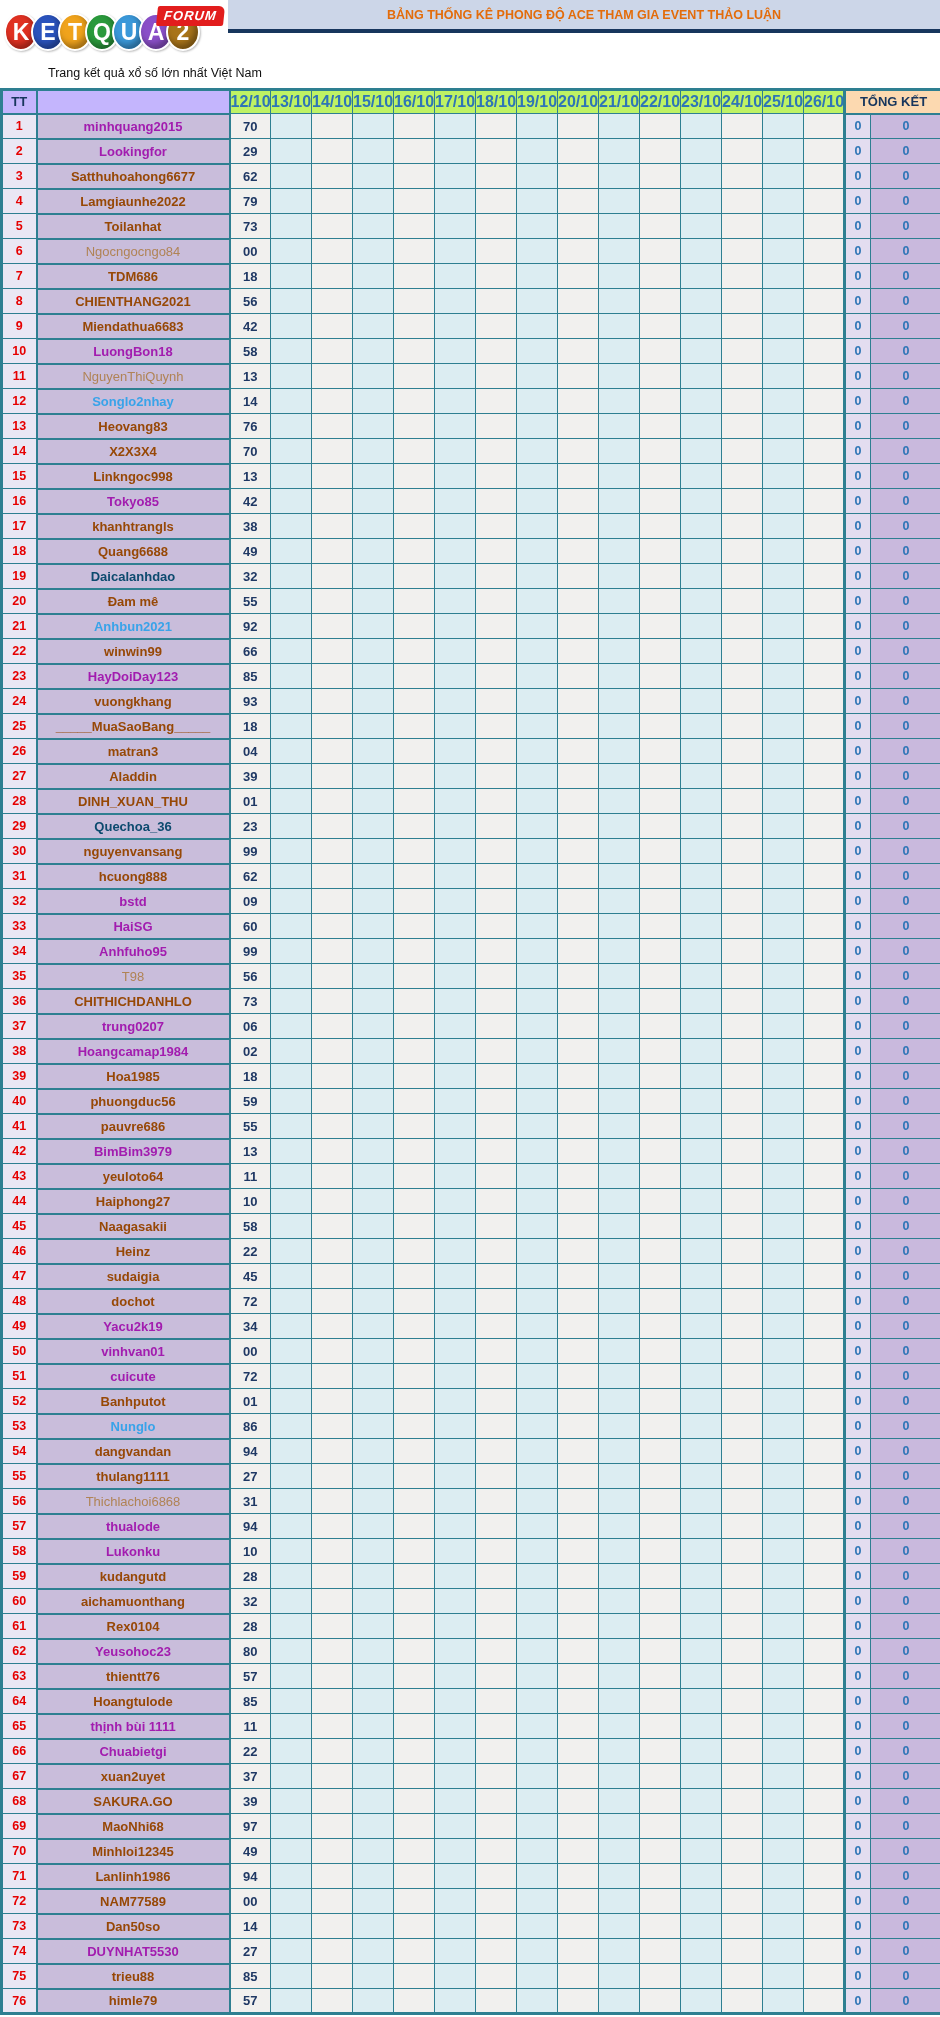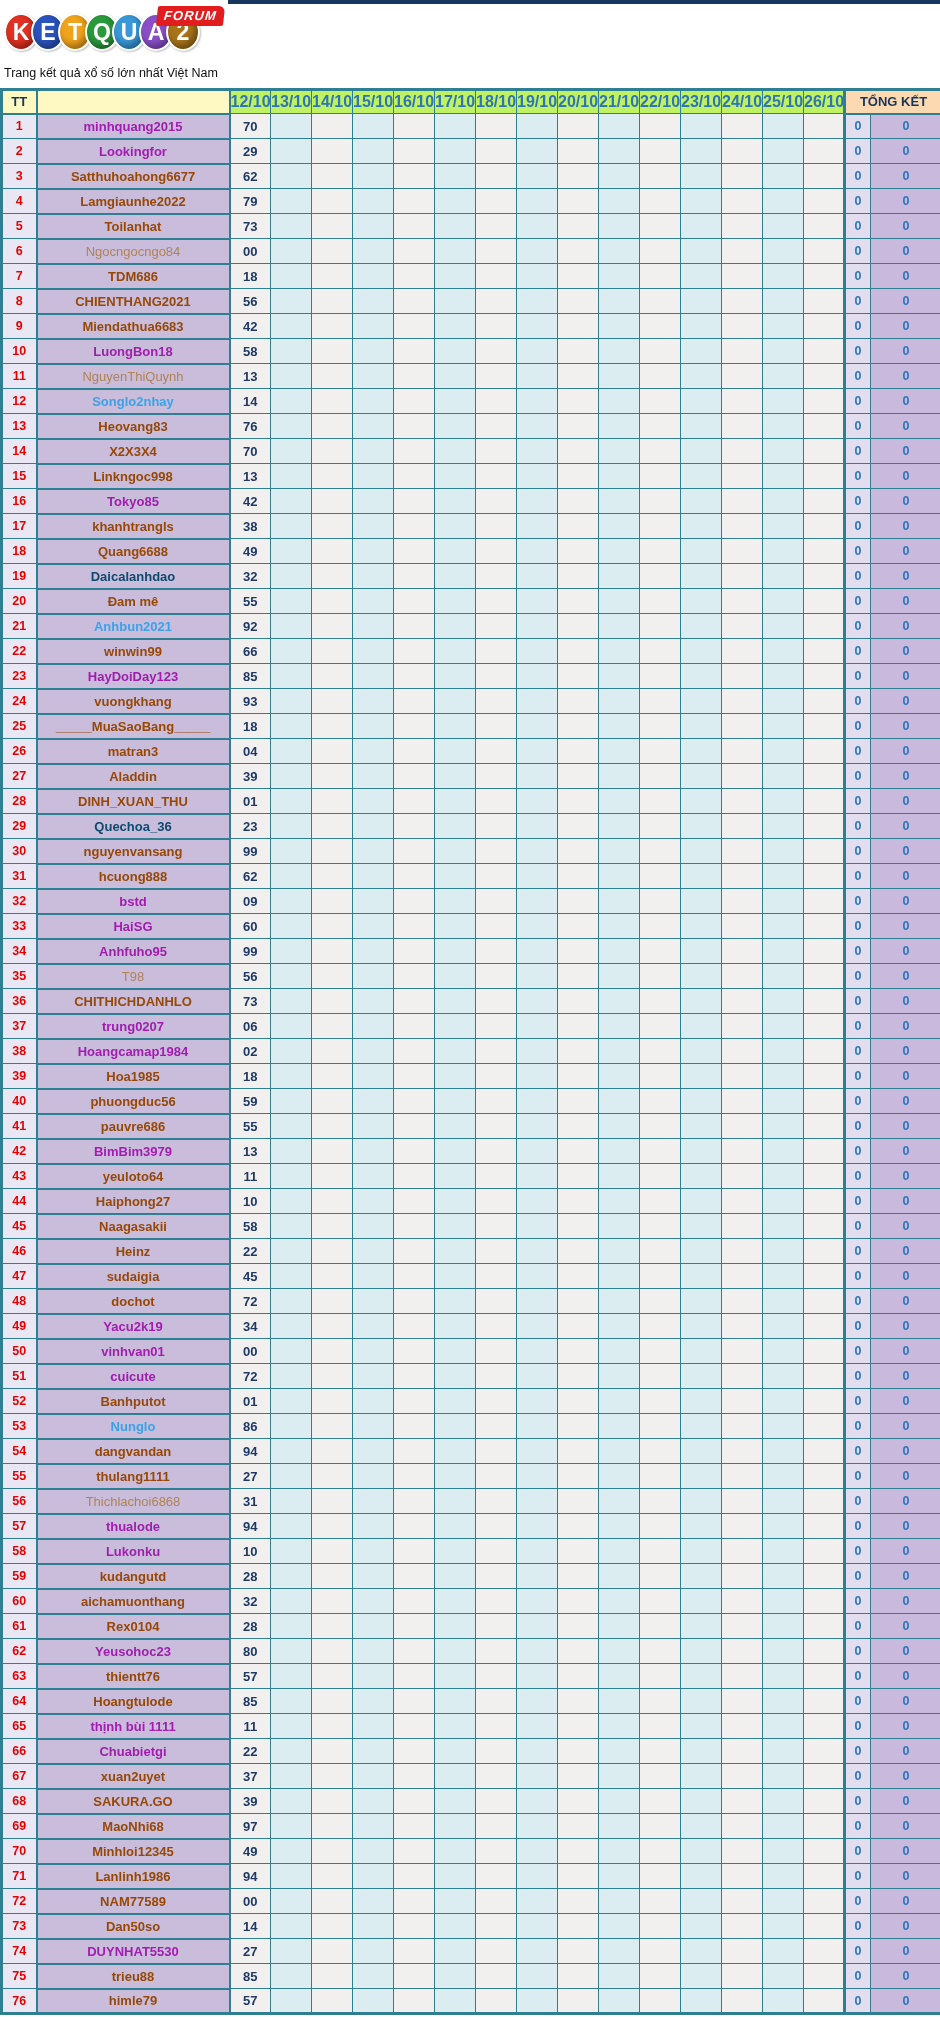--- a/index.html
+++ b/index.html
@@ -17,41 +17,41 @@
     border: 2px solid #fff; margin-right: -7px;
     box-shadow: inset -3px -4px 6px rgba(0,0,0,.35), 1px 1px 2px rgba(0,0,0,.25);
     font-family: "Liberation Sans", sans-serif;
   }
   .forum-badge {
     position: absolute; right: 2px; top: 2px;
     background: #e21d1d; color: #fff; font-weight: bold; font-style: italic;
     font-size: 13px; padding: 2px 7px 3px 7px; transform: skewX(-6deg);
     letter-spacing: 1px; border-radius: 2px 6px 2px 2px;
   }
-  .tagline { font-size: 12.5px; color: #111; white-space: nowrap; padding-top: 6px; font-family: "Liberation Sans", sans-serif; }
+  .tagline { font-size: 12.5px; color: #111; white-space: nowrap; padding-top: 6px; font-family: "Liberation Sans", sans-serif; margin-left: 44px; }
 
   .titles { flex: 1; display: flex; flex-direction: column; }
   .band1 {
     height: 29px; background: #ccd6e8; color: #e36c0a; font-weight: bold;
     font-size: 12.5px; display: flex; align-items: center; justify-content: center;
   }
   .divider { height: 4px; background: #17365d; }
   .band2 {
     flex: 1; background: #e2dfed; color: #17365d; font-weight: bold;
     font-size: 29px; display: flex; align-items: center; justify-content: center;
     letter-spacing: 0.5px;
   }
 
   
   table.grid { border-collapse: collapse; table-layout: fixed; width: 940px; border: 3px solid #2e7f91; }
   .grid th, .grid td { border: 1px solid #2e7f91; text-align: center; vertical-align: middle; overflow: hidden; white-space: nowrap; }
   .grid tr { height: 25px; }
   .grid thead tr { height: 24px; }
 
-  th.h-tt, th.h-name { background: #fef9c3; color: #17365d; font-size: 13px; border: 2px solid #2e7f91; }
+  th.h-tt, th.h-name { background: #c4b5fd; color: #17365d; font-size: 13px; border: 2px solid #2e7f91; }
   th.h-date { background: #bef264; color: #2e75b6; font-weight: bold; font-size: 16px; }
   th.h-tk { background: #fcd9b0; color: #17365d; font-weight: bold; font-size: 13px; border-left: 3px solid #2e7f91; border-bottom: 2px solid #2e7f91; }
 
   td.c-tt { background: #eae7f4; color: #e60000; font-weight: bold; font-size: 12.5px; border-right: 2px solid #2e7f91; }
   td.c-name { background: #c9bddb; font-size: 13px; font-weight: bold; border: 2px solid #2e7f91; }
   td.c-val { color: #1f3864; font-weight: bold; font-size: 13px; }
   td.col-even { background: #f1f0ee; }
   td.col-odd  { background: #dcedf2; }
   td.c-tk1 { background: #e3ddf0; color: #2e75b6; font-weight: bold; font-size: 12.5px; border-left: 3px solid #2e7f91; }
   td.c-tk2 { background: #c9b9dd; color: #2e75b6; font-weight: bold; font-size: 12.5px; }
@@ -78,20 +78,21 @@
             <span class="bub" style="background: rgb(42, 154, 60);">Q</span>
             <span class="bub" style="background: rgb(58, 152, 217);">U</span>
             <span class="bub" style="background: rgb(138, 79, 200);">A</span>
             <span class="bub" style="background: rgb(168, 116, 26);">2</span>
           </span>
         <span class="forum-badge">FORUM</span>
       </div>
       <div class="tagline">Trang kết quả xổ số lớn nhất Việt Nam</div>
     </div>
     <div class="titles">
+      <div class="band1">BẢNG THỐNG KÊ PHONG ĐỘ ACE THAM GIA EVENT THẢO LUẬN</div>
       <div class="divider"></div>
     </div>
   </div>
 
   <table class="grid">
     <colgroup id="grid-cols">
         <col style="width: 35px;">
         <col style="width: 193px;">
         <col style="width: 41px;">
         <col style="width: 41px;">

